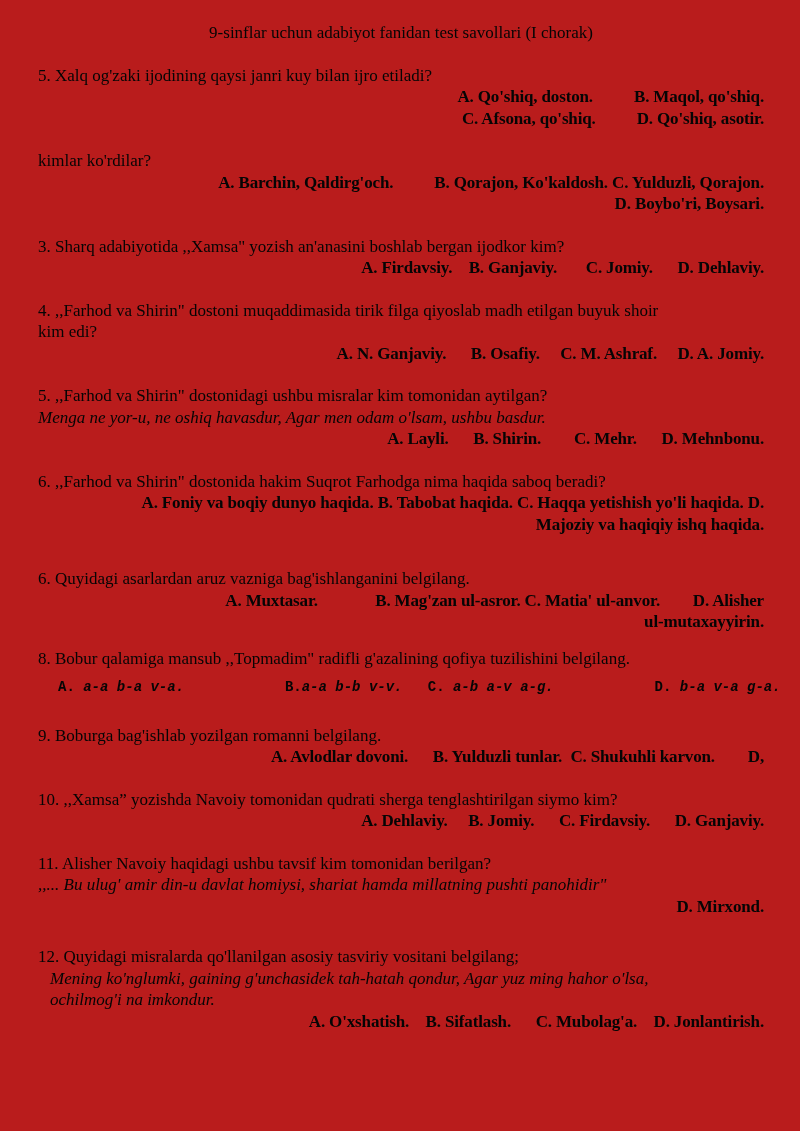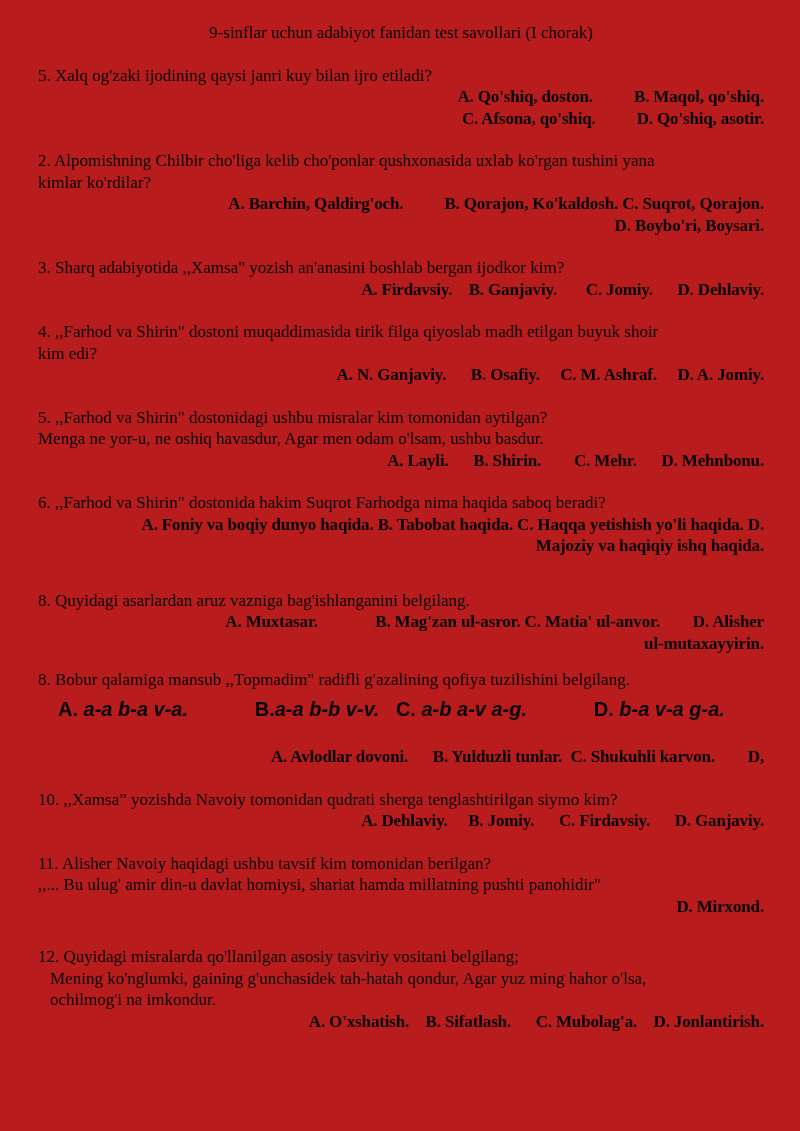--- a/index.html
+++ b/index.html
@@ -26,50 +26,49 @@
     white-space: pre;
   }
   .qblock + .qblock { margin-top: 21px; }
   .qblock.mt33 { margin-top: 33px; }
   .qblock.mt15 { margin-top: 15px; }
   .qblock.mt26 { margin-top: 26px; }
   .qblock.mt29 { margin-top: 29px; }
   .line { white-space: pre; }
   .q { font-weight: normal; }
   .opt { font-weight: bold; letter-spacing: -0.15px; text-align: right; }
-  .it { }
+  .it { font-style: italic; }
   .indent { padding-left: 12px; }
   .wide { word-spacing: 3px; }
   .q8opts {
-    font-family: Liberation Sans, sans-serif;
+    font-family: Liberation Mono, monospace;
     font-weight: bold;
-    font-size: 20px;
+    font-size: 14px;
     padding-left: 20px;
     margin-top: 8px;
     white-space: pre;
   }
   .q8pat { font-style: italic; }
 </style>
 </head>
 <body>
 
 <div class="page">
 
   <div class="title">9-sinflar uchun adabiyot fanidan test savollari (I chorak)</div>
 
   <div class="qblock">
     <div class="line q">5. Xalq og'zaki ijodining qaysi janri kuy bilan ijro etiladi?</div>
     <div class="line opt">A. Qo'shiq, doston.          B. Maqol, qo'shiq.</div>
     <div class="line opt">C. Afsona, qo'shiq.          D. Qo'shiq, asotir.</div>
   </div>
 
   <div class="qblock">
-    <div class="line q">2. Alpomishning Chilbir cho'liga kelib cho'ponlar qushxonasida uxlab ko'rgan tushini yana</div>
     <div class="line q">kimlar ko'rdilar?</div>
-    <div class="line opt">A. Barchin, Qaldirg'och.          B. Qorajon, Ko'kaldosh. C. Suqrot, Qorajon.</div>
+    <div class="line opt">A. Barchin, Qaldirg'och.          B. Qorajon, Ko'kaldosh. C. Yulduzli, Qorajon.</div>
     <div class="line opt">D. Boybo'ri, Boysari.</div>
   </div>
 
   <div class="qblock">
     <div class="line q">3. Sharq adabiyotida ,,Xamsa" yozish an'anasini boshlab bergan ijodkor kim?</div>
     <div class="line opt">A. Firdavsiy.    B. Ganjaviy.       C. Jomiy.      D. Dehlaviy.</div>
   </div>
 
   <div class="qblock">
     <div class="line q">4. ,,Farhod va Shirin" dostoni muqaddimasida tirik filga qiyoslab madh etilgan buyuk shoir</div>
@@ -83,31 +82,32 @@
     <div class="line opt">A. Layli.      B. Shirin.        C. Mehr.      D. Mehnbonu.</div>
   </div>
 
   <div class="qblock">
     <div class="line q">6. ,,Farhod va Shirin" dostonida hakim Suqrot Farhodga nima haqida saboq beradi?</div>
     <div class="line opt">A. Foniy va boqiy dunyo haqida. B. Tabobat haqida. C. Haqqa yetishish yo'li haqida. D.</div>
     <div class="line opt">Majoziy va haqiqiy ishq haqida.</div>
   </div>
 
   <div class="qblock mt33">
-    <div class="line q">8. Quyidagi asarlardan aruz vazniga bag'ishlanganini belgilang.</div>
+    <div class="line q">6. Quyidagi asarlardan aruz vazniga bag'ishlanganini belgilang.</div>
     <div class="line opt">A. Muxtasar.              B. Mag'zan ul-asror. C. Matia' ul-anvor.        D. Alisher</div>
     <div class="line opt">ul-mutaxayyirin.</div>
   </div>
 
   <div class="qblock mt15">
     <div class="line q">8. Bobur qalamiga mansub ,,Topmadim" radifli g'azalining qofiya tuzilishini belgilang.</div>
     <div class="q8opts"><span>A. </span><span class="q8pat">a-a b-a v-a.</span><span>            </span><span>B.</span><span class="q8pat">a-a b-b v-v.</span><span>   </span><span>C. </span><span class="q8pat">a-b a-v a-g.</span><span>            </span><span>D. </span><span class="q8pat">b-a v-a g-a.</span></div>
   </div>
 
   <div class="qblock mt26">
+    <div class="line q">9. Boburga bag'ishlab yozilgan romanni belgilang.</div>
     <div class="line opt">A. Avlodlar dovoni.      B. Yulduzli tunlar.  C. Shukuhli karvon.        D,</div>
   </div>
 
   <div class="qblock">
     <div class="line q">10. ,,Xamsa” yozishda Navoiy tomonidan qudrati sherga tenglashtirilgan siymo kim?</div>
     <div class="line opt">A. Dehlaviy.     B. Jomiy.      C. Firdavsiy.      D. Ganjaviy.</div>
   </div>
 
   <div class="qblock">
     <div class="line q">11. Alisher Navoiy haqidagi ushbu tavsif kim tomonidan berilgan?</div>

